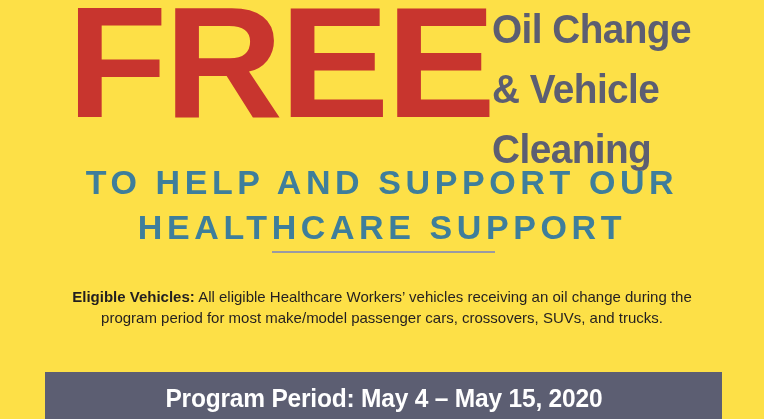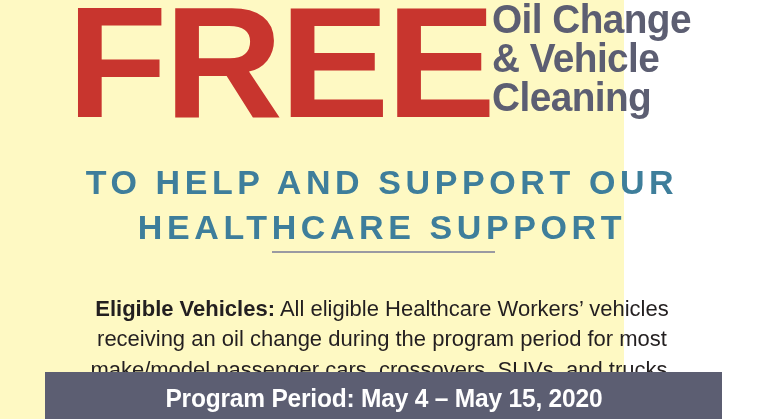--- a/index.html
+++ b/index.html
@@ -10,23 +10,23 @@
   body {
     width: 764px;
     height: 419px;
     overflow: hidden;
     font-family: "Liberation Sans", sans-serif;
     -webkit-font-smoothing: antialiased;
   }
 
   .promo-flyer {
     position: relative;
-    width: 624px;
+    width: 764px;
     height: 419px;
-    background: #fef9c3;
+    background: #fde047;
   }
 
   
   .headline-row {
     position: absolute;
     left: 0;
     top: 0;
     width: 764px;
     height: 152px;
     display: flex;
@@ -46,20 +46,22 @@
     transform: scaleX(1.04) translateY(-10px);
     transform-origin: left top;
     white-space: nowrap;
   }
 
   .headline-right {
     display: flex;
     flex-direction: column;
     justify-content: flex-start;
     margin-left: 16px;
+    margin-top: 10px;
+    gap: 21px;
   }
 
   .headline-right .hl-line {
     color: #5C5E72;
     font-family: "Liberation Sans", sans-serif;
     font-weight: bold;
     font-size: 40px;
     line-height: 0.98;
     letter-spacing: -0.6px;
     white-space: nowrap;
@@ -98,21 +100,21 @@
 
   
   .eligibility {
     position: absolute;
     left: 62px;
     top: 272px;
     width: 640px;
     text-align: center;
     color: #231F20;
     font-family: "Liberation Sans", sans-serif;
-    font-size: 22px;
+    font-size: 15px;
     line-height: 1.38;
   }
   .eligibility .lead-label {
     font-weight: bold;
   }
 
   
   .period-banner {
     position: absolute;
     left: 45px;

